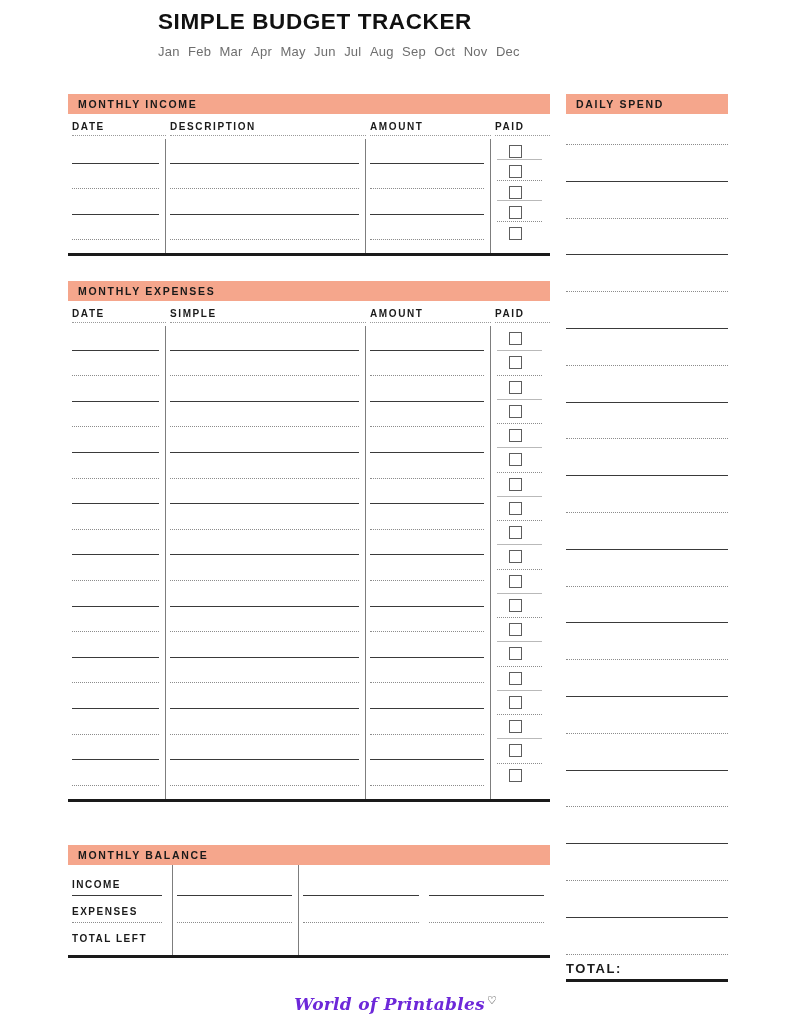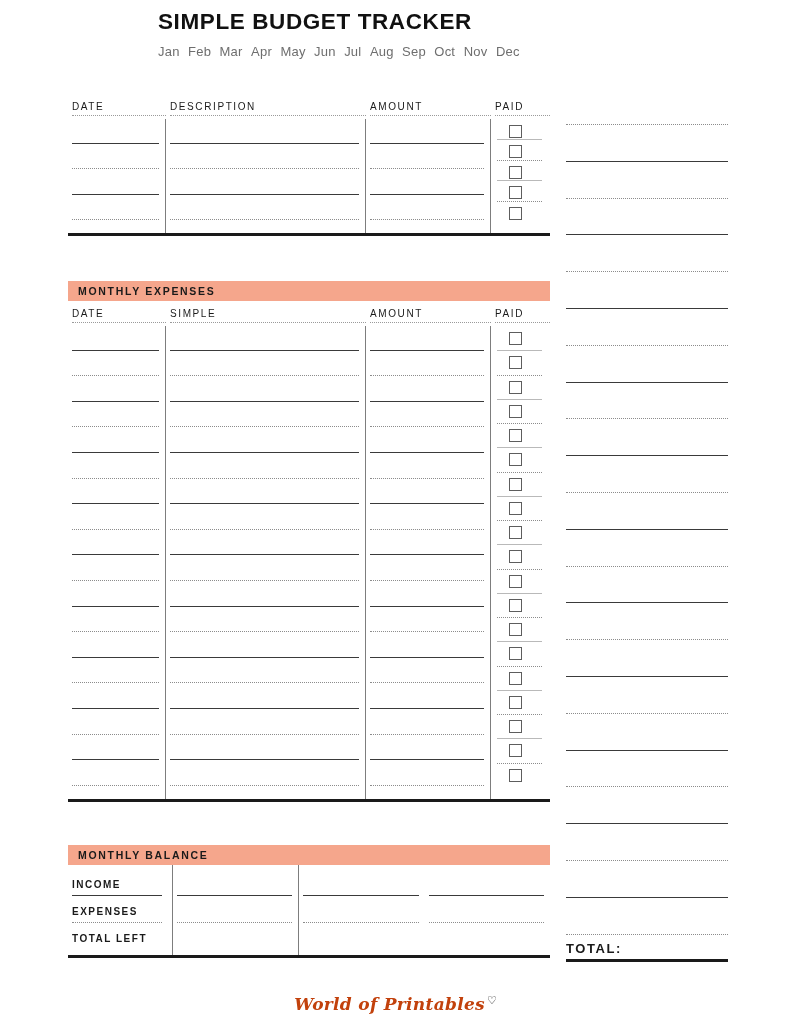--- a/index.html
+++ b/index.html
@@ -37,21 +37,21 @@
   
   .band {
     background:#f5a68c; height:20px;
     display:flex; align-items:center;
   }
   .band-label {
     font-size:10.5px; font-weight:bold; letter-spacing:1.7px;
     color:#1a1a1a; padding-left:10px;
   }
   .col-head {
-    font-size:10px; font-weight:normal; letter-spacing:1.6px; color:#1a1a1a;
+    font-size:10px; font-weight:bold; letter-spacing:1.6px; color:#1a1a1a;
     padding-bottom:3px;
   }
   .rule-solid   { border-bottom:1.6px solid #3a3a3a; }
   .rule-dotted  { border-bottom:1.6px dotted #8c8c8c; }
   .rule-thick   { border-bottom:3px solid #1a1a1a; }
   .rule-thin    { border-bottom:1px solid #b9b9b9; }
 
   
   .left { position:absolute; left:68px; width:482px; }
   #income-block  { top:94px; }
@@ -110,21 +110,21 @@
   }
 
   
   .footer {
     position:absolute; left:0; bottom:10px; width:791px;
     text-align:center;
   }
   .brand {
     font-family:"DejaVu Serif", serif;
     font-style:italic; font-weight:bold;
-    font-size:17px; color:#c2410c; letter-spacing:.3px;
+    font-size:17px; color:#6d28d9; letter-spacing:.3px;
   }
   .heart { font-size:11px; vertical-align:super; margin-left:2px; }
 </style>
 </head>
 <body>
 
 <div class="header">
   <div class="header-text">
     <div class="title">SIMPLE BUDGET TRACKER</div>
     <div class="months">
@@ -138,20 +138,23 @@
         <span>Aug</span>
         <span>Sep</span>
         <span>Oct</span>
         <span>Nov</span>
         <span>Dec</span>
       </div>
   </div>
 </div>
 
 <div class="left" id="income-block">
+  <div class="band">
+    <span class="band-label">MONTHLY INCOME</span>
+  </div>
   <div class="tbl">
     <div class="tbl-head">
         <div class="c-date">
           <div class="col-head">DATE</div>
           <div class="head-ul"></div>
         </div>
         <div class="c-desc">
           <div class="col-head">DESCRIPTION</div>
           <div class="head-ul"></div>
         </div>
@@ -357,20 +360,23 @@
       </div>
       <div class="b-col colbox" style="height: 90px;">
         <div class="line rule-solid" style="top: 30px;"></div>
         <div class="line rule-dotted" style="top: 57px;"></div>
       </div>
     </div>
   <div class="rule-thick"></div>
 </div>
 
 <div class="right">
+  <div class="band">
+    <span class="band-label">DAILY SPEND</span>
+  </div>
   <div class="ds-lines">
       <div class="ds-line rule-dotted" style="top: 22px;"></div>
       <div class="ds-line rule-solid" style="top: 58.8px;"></div>
       <div class="ds-line rule-dotted" style="top: 95.6px;"></div>
       <div class="ds-line rule-solid" style="top: 132.4px;"></div>
       <div class="ds-line rule-dotted" style="top: 169.2px;"></div>
       <div class="ds-line rule-solid" style="top: 206px;"></div>
       <div class="ds-line rule-dotted" style="top: 242.8px;"></div>
       <div class="ds-line rule-solid" style="top: 279.6px;"></div>
       <div class="ds-line rule-dotted" style="top: 316.4px;"></div>

